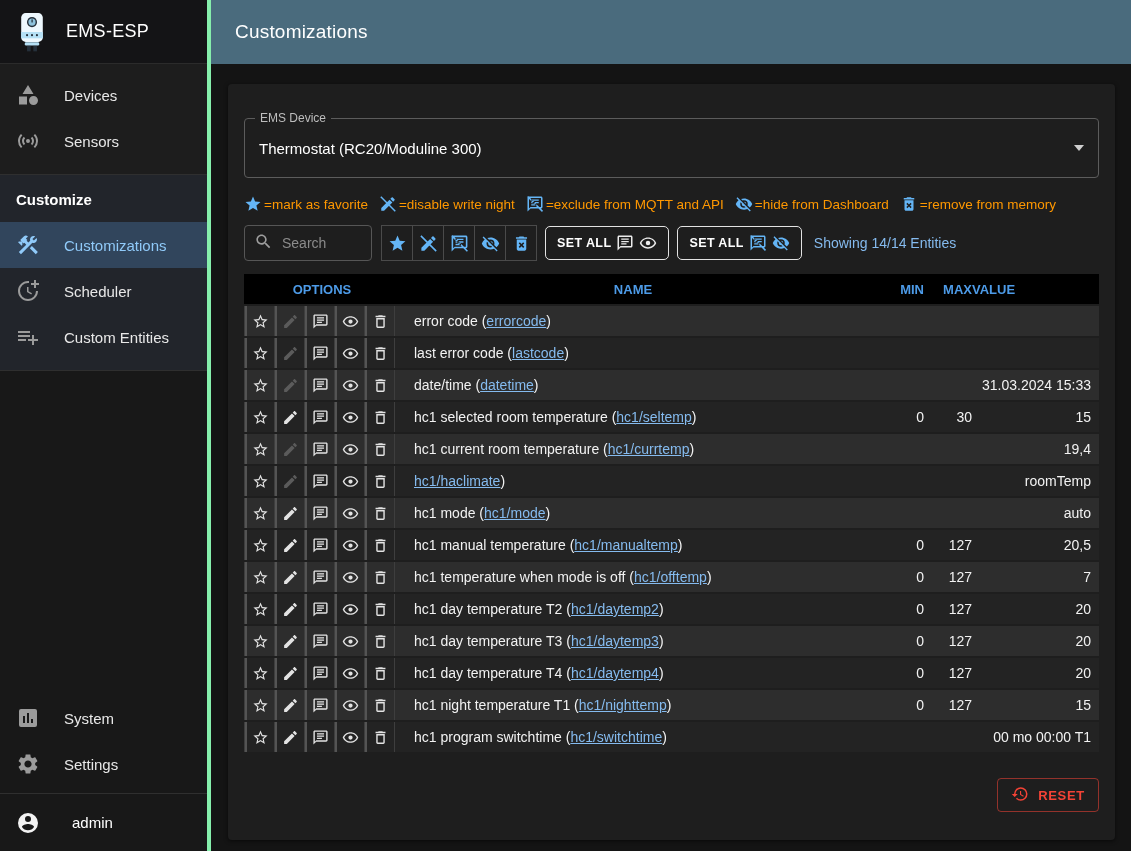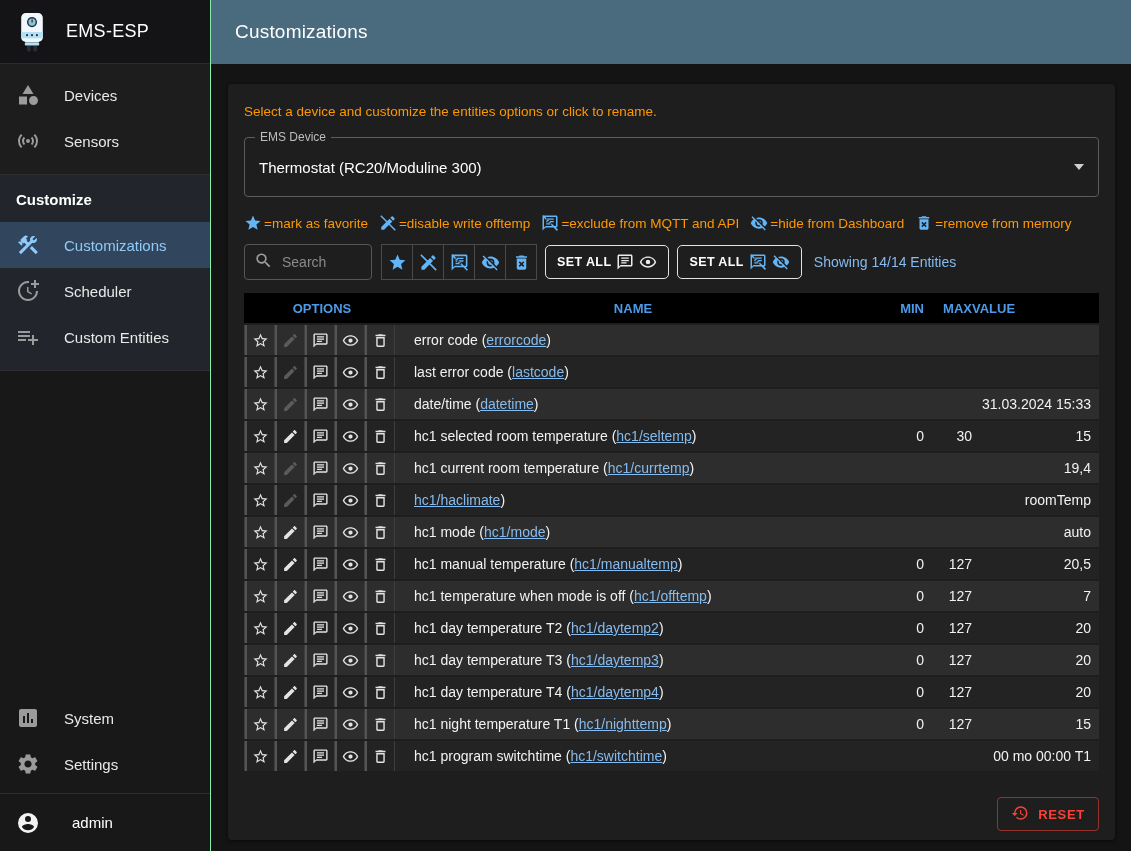--- a/index.html
+++ b/index.html
@@ -2,21 +2,21 @@
 <html style="--accent: #ff9800; --iblue: #64b5f6; --link: #85bbef; --thead: #4d9be8; --appbar: #4a6b7d; --active-bg: #31455c; --active-text: #90caf9; --red: #f44336;"><head>
 <meta charset="utf-8">
 <style>
   * { box-sizing: border-box; }
   html,body { margin:0; padding:0; width:1131px; height:851px; overflow:hidden;
     background:#141414; font-family:"Liberation Sans", sans-serif; }
   .app { position:absolute; inset:0; width:1131px; height:851px; }
 
   
   .sidebar { position:absolute; left:0; top:0; width:211px; height:851px;
-    background:#181818; display:flex; flex-direction:column; border-right:1px solid #86efac; }
+    background:#181818; display:flex; flex-direction:column; border-right:4px solid #86efac; }
   .logo-row { height:64px; flex:none; display:flex; align-items:center; gap:16px;
     padding:0 14px; background:#141416; border-bottom:1px solid #2b2b2b; }
   .logo-text { color:#fff; font-size:18px; letter-spacing:.3px; }
   .nav-top { padding:8px 0 10px; background:#1d1d1d; border-bottom:1px solid #2f2f2f; }
   .nav-item { height:46px; display:flex; align-items:center; padding:0 16px; gap:24px;
     cursor:pointer; color:#e8e8e8; font-size:15px; }
   .nav-item .ni-icon { width:24px; height:24px; color:#9b9b9b; flex:none; }
   .nav-item.active { background:var(--active-bg); color:var(--active-text); }
   .nav-item.active .ni-icon { color:var(--active-text); }
   .customize-section { background:#22252b; border-bottom:1px solid #2f2f2f; padding-bottom:10px; }
@@ -181,40 +181,39 @@
       <span>admin</span>
     </div>
   </aside>
 
   <header class="topbar">
     <h1>Customizations</h1>
   </header>
 
   <main class="content">
     <div class="card">
-      <p class="intro">Select a device and customize the entities options or click to rename.</p>
 
       <div class="select-field">
         <span class="select-label">EMS Device</span>
         <span class="select-value">Thermostat (RC20/Moduline 300)</span>
         <span class="caret"></span>
       </div>
 
       <div class="legend" id="legend">
           <span class="legend-item">
             <svg viewBox="0 0 24 24" width="18" height="18" fill="currentColor">
               <path d="M12 17.27L18.18 21l-1.64-7.03L22 9.24l-7.19-.61L12 2 9.19 8.63 2 9.24l5.46 4.73L5.82 21z"></path>
             </svg>
             <span>=mark as favorite</span>
           </span>
           <span class="legend-item">
             <svg viewBox="0 0 24 24" width="18" height="18" fill="currentColor">
               <path d="M3 17.25V21h3.75L17.81 9.94l-3.75-3.75L3 17.25z M20.71 7.04c.39-.39.39-1.02 0-1.41l-2.34-2.34c-.39-.39-1.02-.39-1.41 0l-1.83 1.83 3.75 3.75 1.83-1.83z M3.1 1.6L1.7 3.01l19.3 19.3 1.41-1.41z"></path>
             </svg>
-            <span>=disable write offtemp</span>
+            <span>=disable write night</span>
           </span>
           <span class="legend-item">
             <svg viewBox="0 0 24 24" width="18" height="18" fill="currentColor">
               <path d="M20 2H4c-1.1 0-2 .9-2 2v18l4-4h14c1.1 0 2-.9 2-2V4c0-1.1-.9-2-2-2zm0 14H6l-2 2V4h16v12z M7 6h10v1.7H7z M7 9.2h10v1.7H7z M7 12.4h7v1.7H7z M2.9 1.3L1.5 2.71l19.8 19.8 1.41-1.41z"></path>
             </svg>
             <span>=exclude from MQTT and API</span>
           </span>
           <span class="legend-item">
             <svg viewBox="0 0 24 24" width="18" height="18" fill="currentColor">
               <path d="M11.83 9L15 12.16V12a3 3 0 0 0-3-3h-.17m-4.3.8l1.55 1.55c-.05.21-.08.42-.08.65a3 3 0 0 0 3 3c.22 0 .44-.03.65-.08l1.55 1.55c-.67.33-1.41.53-2.2.53a5 5 0 0 1-5-5c0-.79.2-1.53.53-2.2M2 4.27l2.28 2.28.45.45C3.08 8.3 1.78 10 1 12c1.73 4.39 6 7.5 11 7.5 1.55 0 3.03-.3 4.38-.84l.43.42L19.73 22 21 20.73 3.27 3M12 7a5 5 0 0 1 5 5c0 .64-.13 1.26-.36 1.82l2.93 2.93c1.5-1.25 2.7-2.89 3.43-4.75-1.73-4.39-6-7.5-11-7.5-1.4 0-2.74.25-3.98.7l2.16 2.16C10.74 7.13 11.35 7 12 7z"></path>

